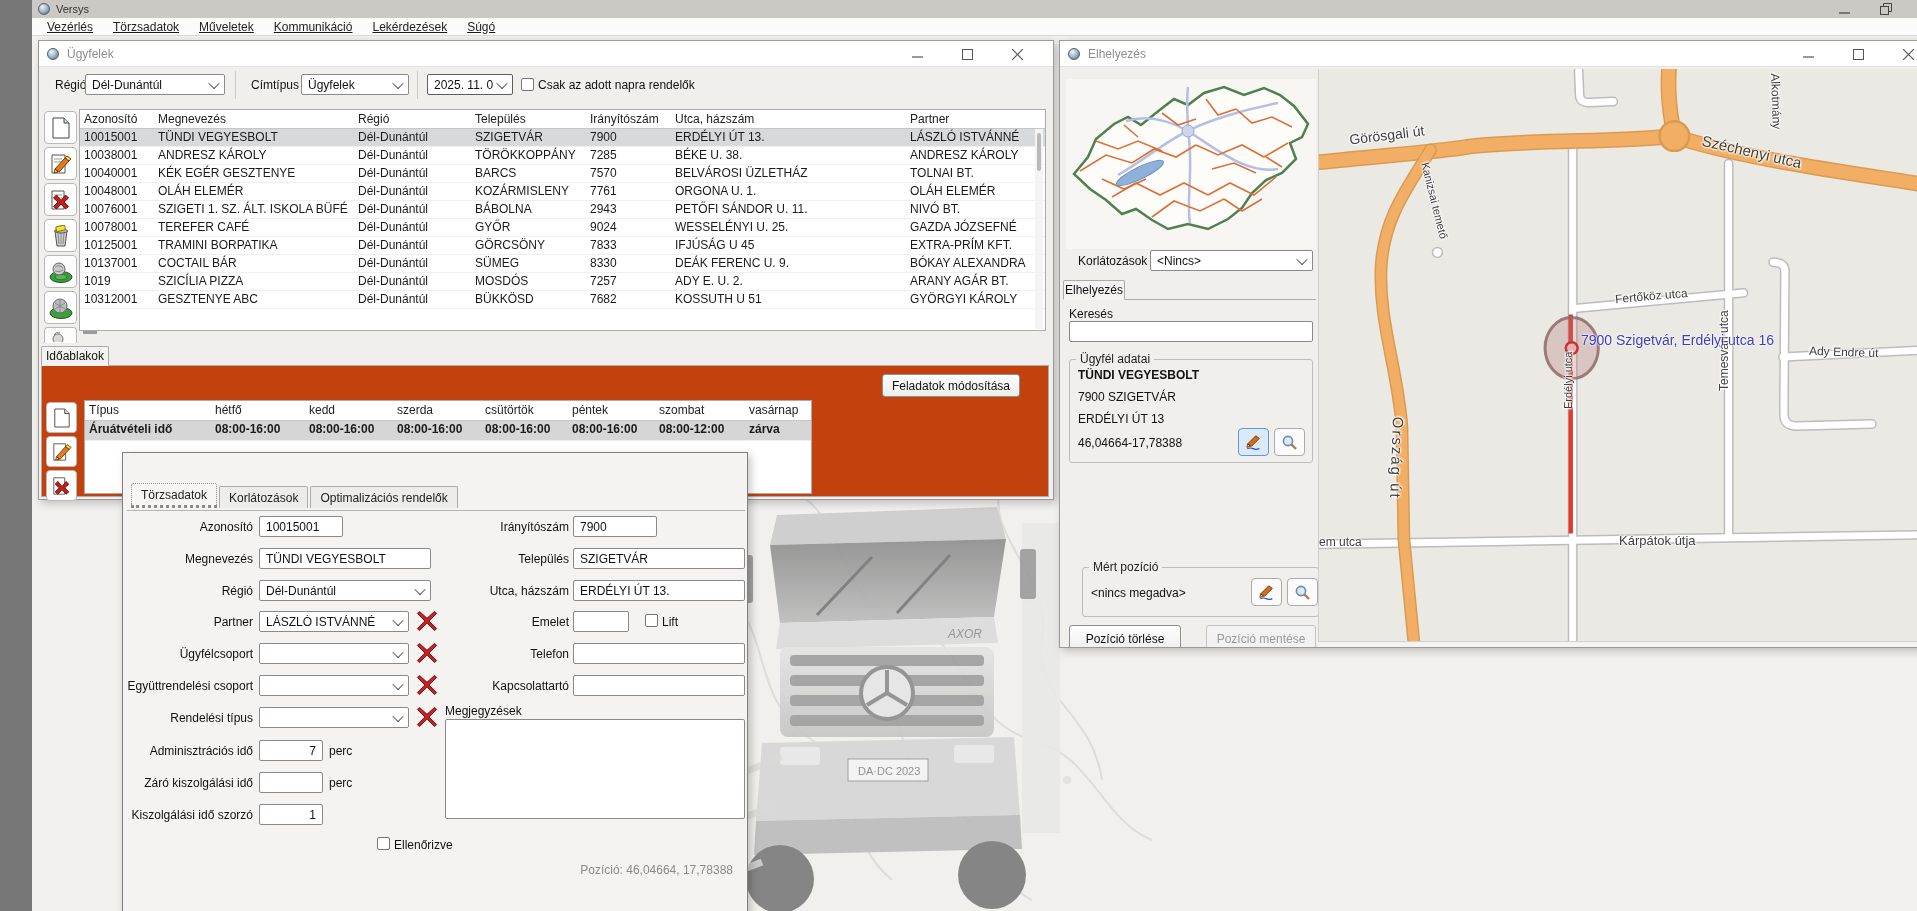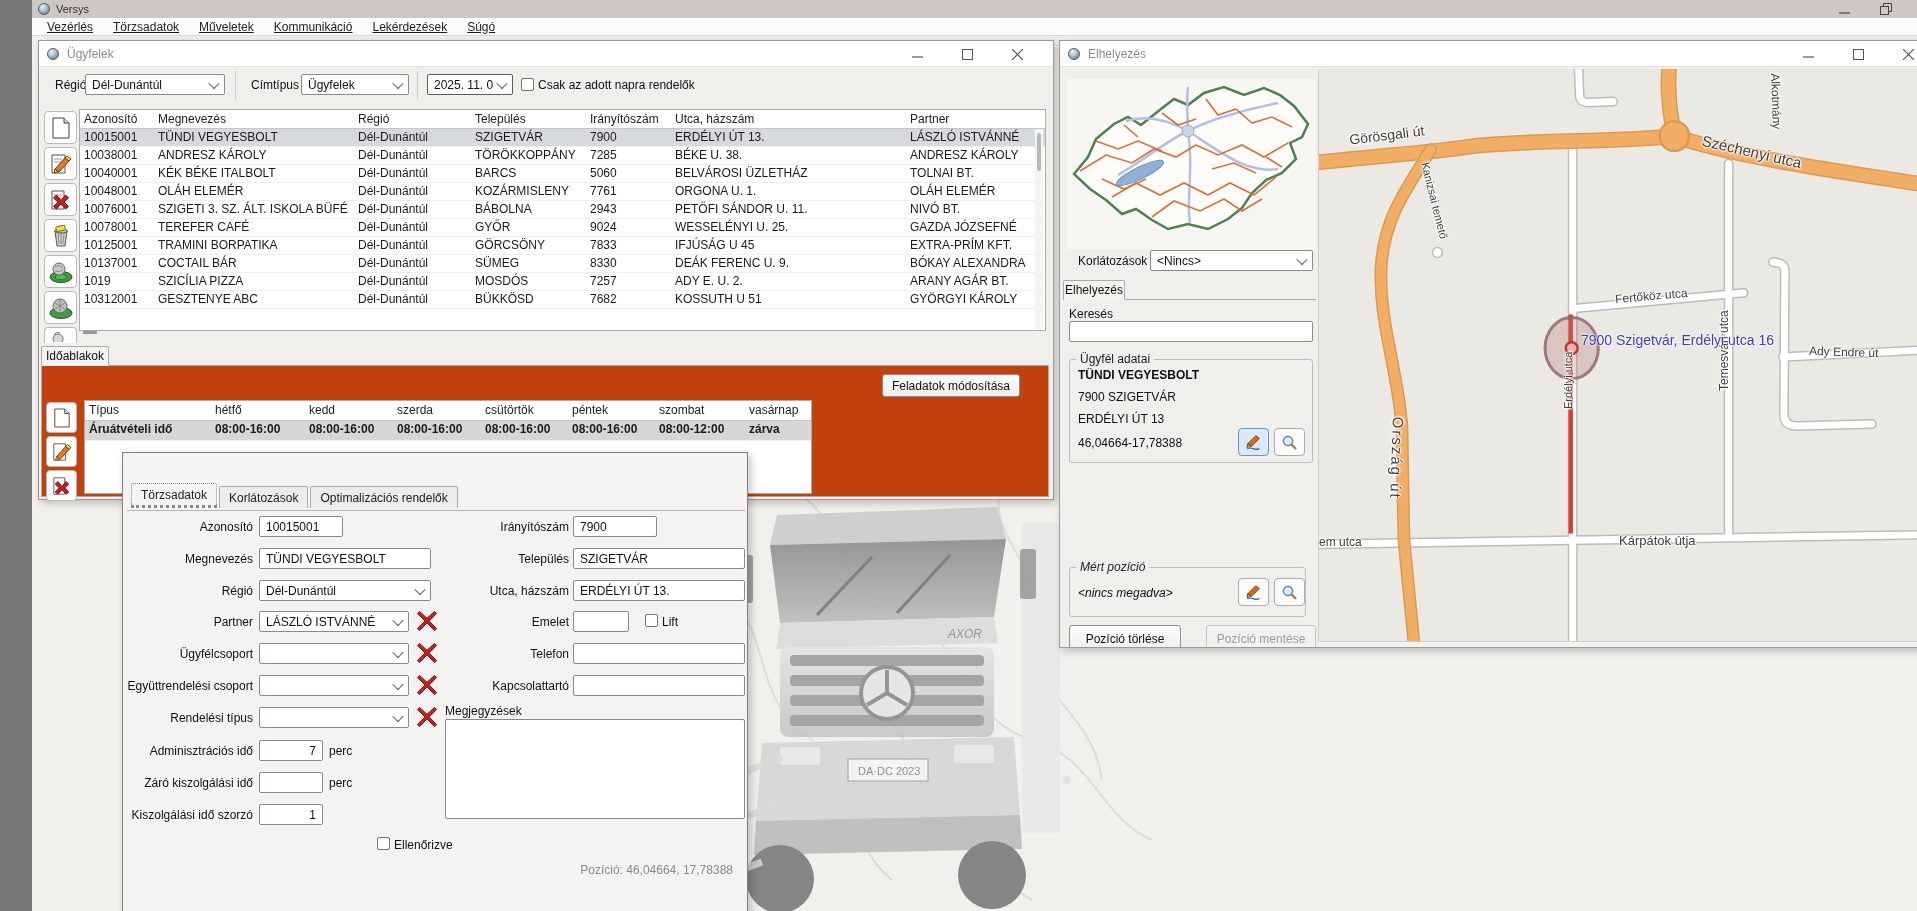--- a/index.html
+++ b/index.html
@@ -304,39 +304,39 @@
           <span class="t-c">10038001</span>
           <span class="t-c">ANDRESZ KÁROLY</span>
           <span class="t-c">Dél-Dunántúl</span>
           <span class="t-c">TÖRÖKKOPPÁNY</span>
           <span class="t-c">7285</span>
           <span class="t-c">BÉKE U. 38.</span>
           <span class="t-c">ANDRESZ KÁROLY</span>
         </div>
         <div class="t-row" style="grid-template-columns: 74px 200px 117px 115px 85px 235px 135px; height: 18px;">
           <span class="t-c">10040001</span>
-          <span class="t-c">KÉK BÉKE ITALBOLT</span>
+          <span class="t-c">KÉK EGÉR GESZTENYE</span>
           <span class="t-c">Dél-Dunántúl</span>
           <span class="t-c">BARCS</span>
-          <span class="t-c">5060</span>
+          <span class="t-c">7570</span>
           <span class="t-c">BELVÁROSI ÜZLETHÁZ</span>
           <span class="t-c">TOLNAI BT.</span>
         </div>
         <div class="t-row" style="grid-template-columns: 74px 200px 117px 115px 85px 235px 135px; height: 18px;">
           <span class="t-c">10048001</span>
           <span class="t-c">OLÁH ELEMÉR</span>
           <span class="t-c">Dél-Dunántúl</span>
           <span class="t-c">KOZÁRMISLENY</span>
           <span class="t-c">7761</span>
           <span class="t-c">ORGONA U. 1.</span>
           <span class="t-c">OLÁH ELEMÉR</span>
         </div>
         <div class="t-row" style="grid-template-columns: 74px 200px 117px 115px 85px 235px 135px; height: 18px;">
           <span class="t-c">10076001</span>
-          <span class="t-c">SZIGETI 3. SZ. ÁLT. ISKOLA BÜFÉ</span>
+          <span class="t-c">SZIGETI 1. SZ. ÁLT. ISKOLA BÜFÉ</span>
           <span class="t-c">Dél-Dunántúl</span>
           <span class="t-c">BÁBOLNA</span>
           <span class="t-c">2943</span>
           <span class="t-c">PETŐFI SÁNDOR U. 11.</span>
           <span class="t-c">NIVÓ BT.</span>
         </div>
         <div class="t-row" style="grid-template-columns: 74px 200px 117px 115px 85px 235px 135px; height: 18px;">
           <span class="t-c">10078001</span>
           <span class="t-c">TEREFER CAFÉ</span>
           <span class="t-c">Dél-Dunántúl</span>
@@ -525,21 +525,21 @@
       </div>
       <div class="sqbtn" style="left:204px;top:68px;">
         <svg width="17" height="17" viewBox="0 0 17 17">
             <circle cx="7" cy="7" r="4.6" fill="#dceaf7" stroke="#6b8cae" stroke-width="1.6"></circle>
             <line x1="10.4" y1="10.4" x2="15" y2="15" stroke="#a8824e" stroke-width="2.4"></line>
           </svg>
       </div>
     </div>
 
 
-    <div class="grp" style="left:9px;top:526px;width:237px;height:50px;font-style:italic;">
+    <div class="grp" style="left:22px;top:526px;width:237px;height:50px;">
       <span class="leg">Mért pozíció</span>
       <span class="gline" style="left:8px;top:18px;">&lt;nincs megadva&gt;</span>
       <div class="sqbtn" style="left:168px;top:10px;">
         <svg width="18" height="16" viewBox="0 0 20 18">
             <path d="M3 11 L12 2 L16 5 L7 14 Z" fill="#d86a1a" stroke="#6e3a00"></path>
             <path d="M3 11 L2 15 L6 14 Z" fill="#f0cf90" stroke="#6e3a00"></path>
             <path d="M2.5 16.5 Q6 15 9 16.5 T16 16.5" stroke="#2255cc" fill="none" stroke-width="1.4"></path>
           </svg>
       </div>
       <div class="sqbtn" style="left:204px;top:10px;">

